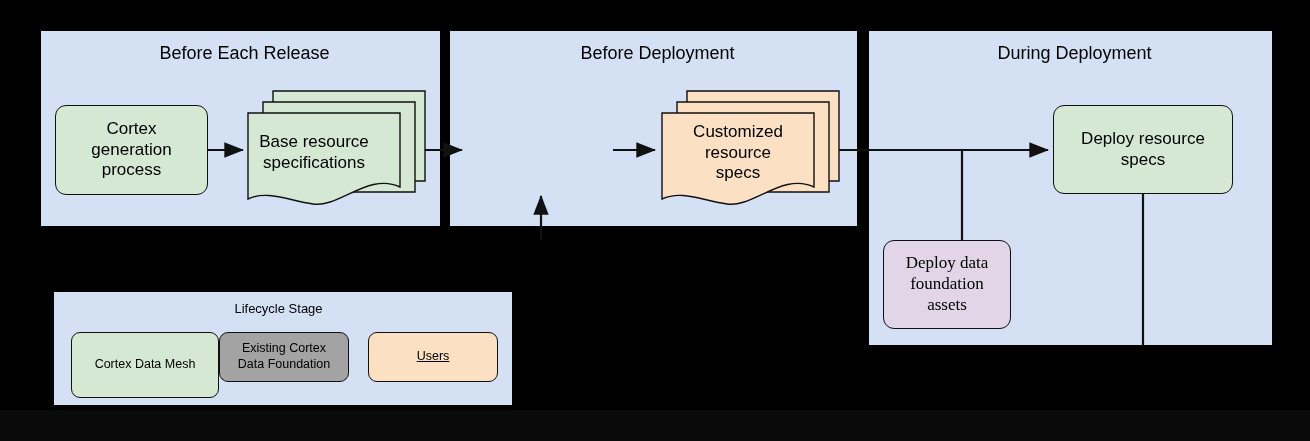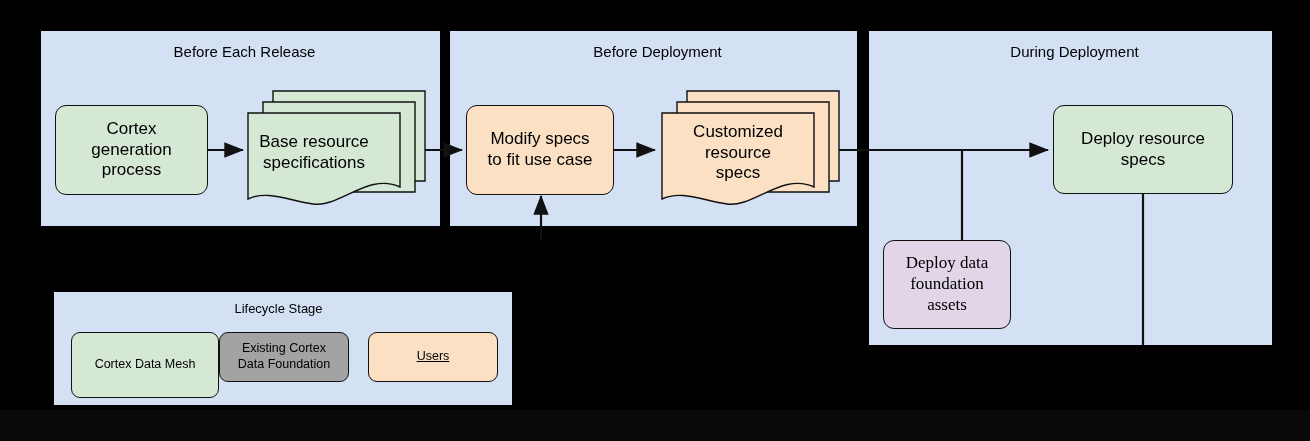--- a/index.html
+++ b/index.html
@@ -25,21 +25,21 @@
   .panel {
     position: absolute;
     background: #d4e1f5;
     box-sizing: border-box;
   }
   .panel-title {
     position: absolute;
     left: 8px; right: 0;
     text-align: center;
     color: #000000;
-    font-size: 15px;
+    font-size: 18px;
     font-family: "Liberation Sans", sans-serif;
     white-space: nowrap;
   }
   .node {
     position: absolute;
     box-sizing: border-box;
     border: 1.4px solid #111111;
     border-radius: 11px;
     display: flex;
     align-items: center;
@@ -158,24 +158,20 @@
       <path d="M20,16 L172,16 L172,106 L20,106 Z" fill="#d5e8d4" stroke="#111111" stroke-width="1.4"></path>
 
       <path d="M5,27 L157,27 L157,101
                C 126,86 96,122 70,118
                C 44,114 24,104 5,113 Z" fill="#d5e8d4" stroke="#111111" stroke-width="1.4"></path>
     </svg>
     <div class="doc-label" style="left:5px; top:46px; width:132px; white-space:pre-line;">Base resource
 specifications</div>
   </div>
 
-  <div class="node orange" style="left:466px; top:105px; width:148px; height:90px;">
-    <span style="white-space:pre-line;">Modify specs
-to fit use case</span>
-  </div>
 
   <div class="doc-stack" style="left:657px; top:86px; width:185px; height:123px;">
     <svg width="185" height="123" viewBox="0 0 185 123">
       <path d="M30,5 L182,5 L182,95 L30,95 Z" fill="#fbe0c3" stroke="#111111" stroke-width="1.4"></path>
       <path d="M20,16 L172,16 L172,106 L20,106 Z" fill="#fbe0c3" stroke="#111111" stroke-width="1.4"></path>
       <path d="M5,27 L157,27 L157,101
                C 126,86 96,122 70,118
                C 44,114 24,104 5,113 Z" fill="#fbe0c3" stroke="#111111" stroke-width="1.4"></path>
     </svg>
     <div class="doc-label" style="left:5px; top:36px; width:152px; white-space:pre-line;">Customized

